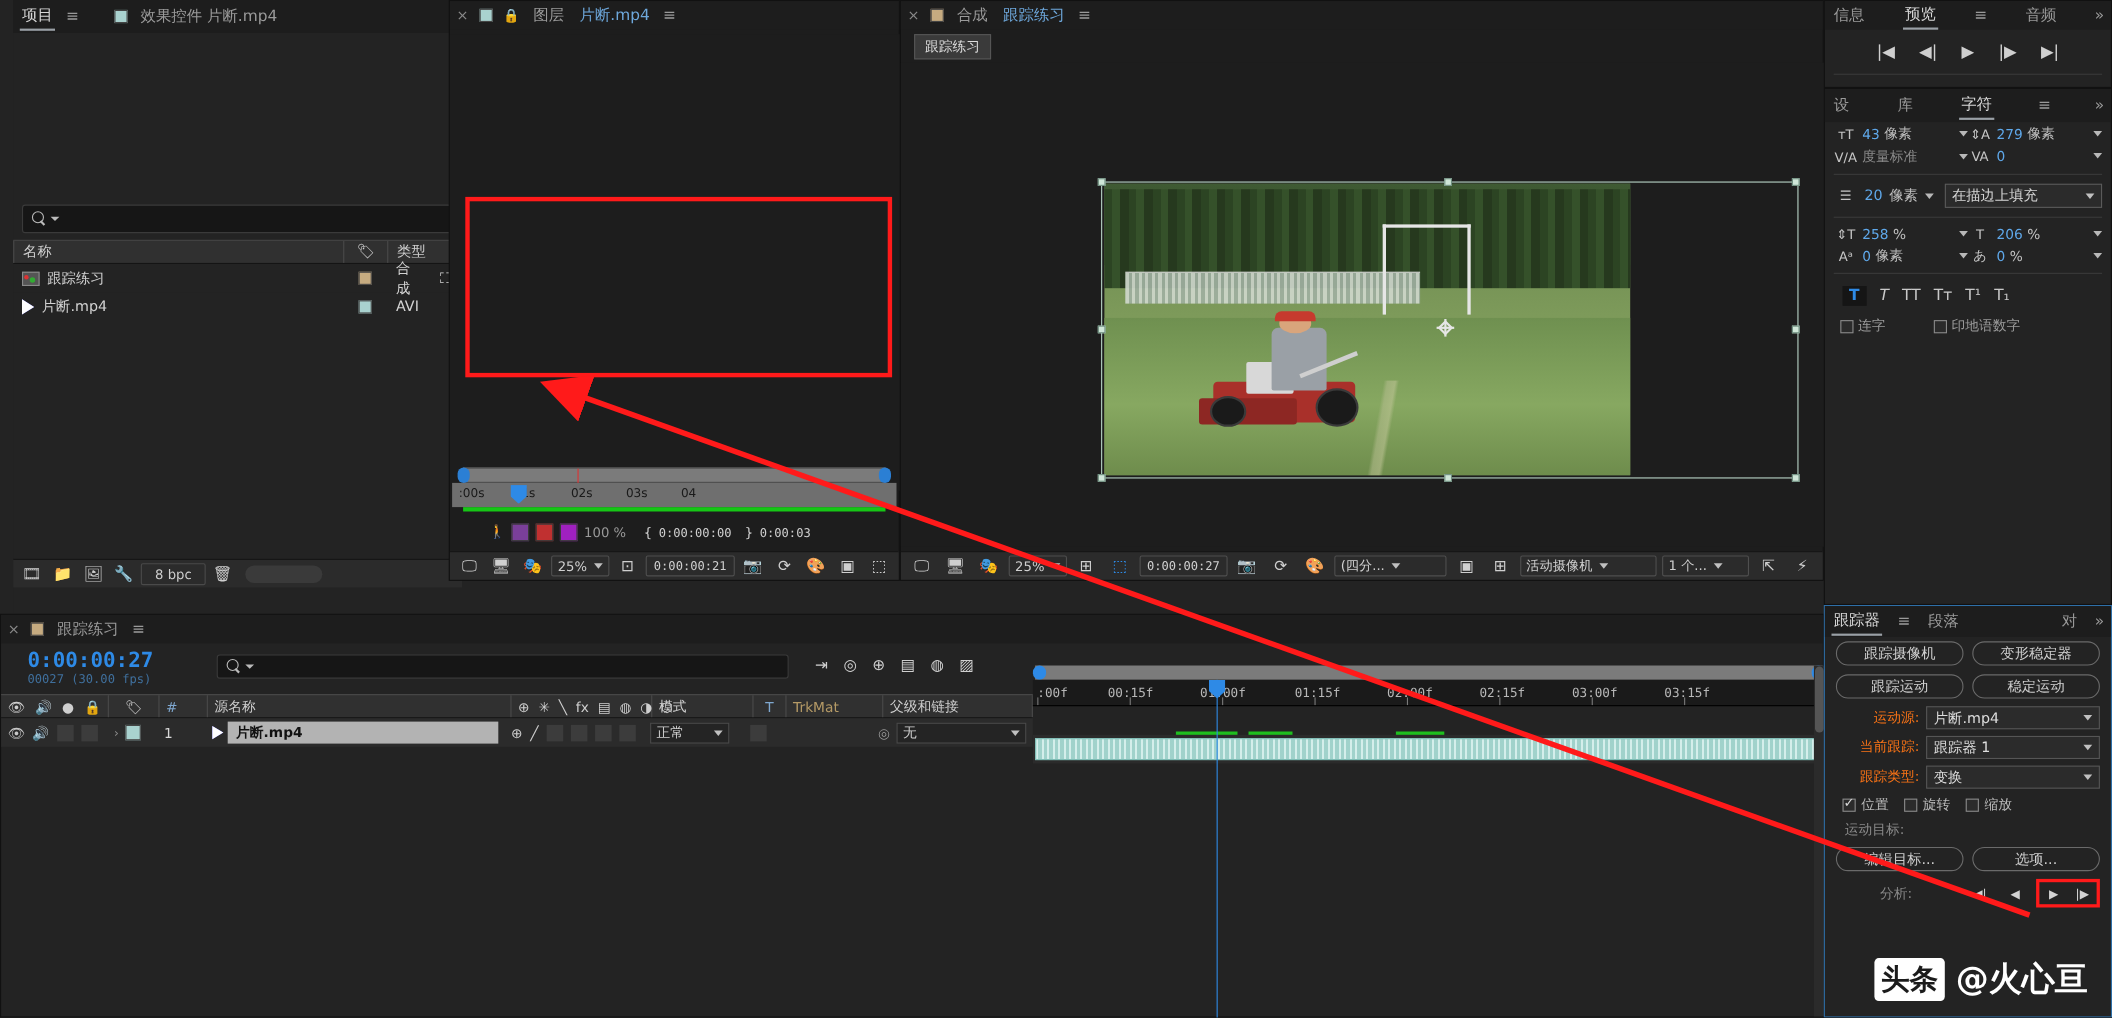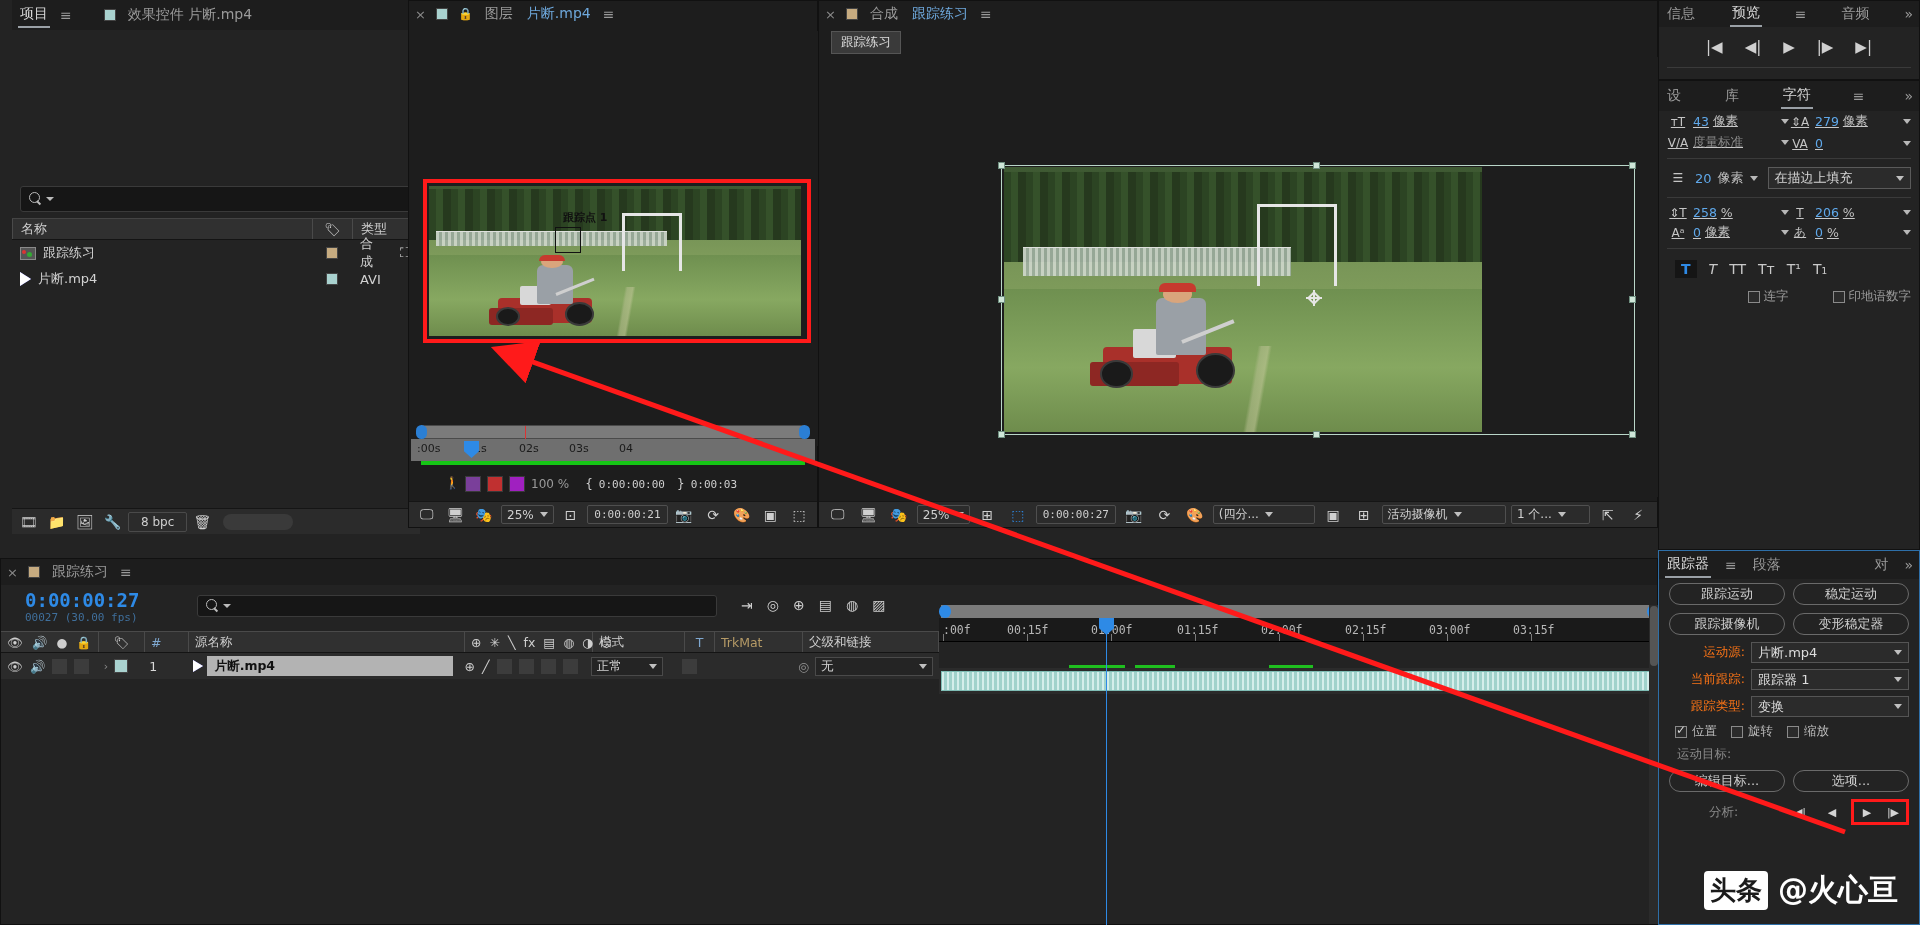--- a/index.html
+++ b/index.html
@@ -127,32 +127,32 @@
   .eyedrop{width:22px;height:22px;display:flex;align-items:center;justify-content:center;}
   .colorstack{position:relative;width:54px;height:46px;}
   .fg{position:absolute;left:0;top:0;width:32px;height:30px;background:#ff0000;border:1px solid #777;}
   .bg{position:absolute;left:20px;top:14px;width:32px;height:30px;background:#fff;border:1px solid #777;}
   .swapi{position:absolute;right:-2px;top:-3px;color:#aaa;font-size:12px;}
   .bwstack{position:relative;width:34px;height:30px;}
   .bw1{position:absolute;left:0;top:0;width:28px;height:13px;background:#000;border:1px solid #888;}
   .bw2{position:absolute;left:0;top:12px;width:28px;height:13px;background:#fff;border:1px solid #888;}
   .nonecol{position:absolute;left:16px;top:14px;width:16px;height:14px;background:#fff;border:1px solid #888;overflow:hidden;}
   .nonecol::after{content:"";position:absolute;left:-2px;top:6px;width:24px;height:1.5px;background:#d33;transform:rotate(-40deg);}
-  .m-row{ display:flex; align-items:flex-end; padding:2px 8px; font-size:12.5px;text-decoration:underline;}
+  .m-row{ display:flex; align-items:flex-start; padding:2px 8px; font-size:12.5px;}
   .m-cell{ display:flex; align-items:center; gap:4px; width:50%;}
   .m-ico{ width:22px; color:#c5c5c5; font-size:12px; text-align:center; flex:none;}
   .m-val{ color:#5fa8ea; font-family:"DejaVu Sans","Liberation Sans",sans-serif;}
   .m-unit{ color:#c0c0c0; }
   .m-dd{ margin-left:auto; }
   .dd-t{ width:0;height:0;border-left:4px solid transparent;border-right:4px solid transparent;border-top:5px solid #b8b8b8;}
   .hr{height:1px;background:#3a3a3a;margin:5px 8px;}
   .fillsel{ flex:1; height:22px; background:#2b2b2b;border:1px solid #5a5a5a; display:flex;align-items:center;justify-content:space-between;padding:0 6px;color:#d6d6d6;font-size:13px;}
   .styrow{ display:flex; align-items:center; gap:12px; padding:6px 16px; font-size:14px; color:#c9c9c9;}
   .styon{ background:#151515; color:#2e8ae6; padding:1px 6px; font-weight:bold;}
-  .ckrow{ display:flex; align-items:center; gap:8px; padding:4px 8px; font-size:12.5px; color:#9a9a9a;justify-content:flex-end;}
+  .ckrow{ display:flex; align-items:center; gap:8px; padding:4px 8px; font-size:12.5px; color:#9a9a9a;}
   .ck{ width:12px;height:12px;border:1px solid #8a8a8a; display:inline-block; background:#2b2b2b;}
   .ck.on{ background:#2b2b2b; position:relative;}
   .ck.on::after{content:"✓";position:absolute;left:0px;top:-4px;color:#d9d9d9;font-size:12px;}
 
   #trackerPanel{ left:1658px; top:550px; width:262px; height:375px; background:#232323; border:1px solid #2e6fa8;}
   .tk-btn{ border:1px solid #6a6a6a; border-radius:11px; height:22px; display:flex;align-items:center;justify-content:center; font-size:13px; color:#cfcfcf; flex:1;}
   .tk-row{ display:flex; gap:8px; padding:4px 10px;}
   .tk-lrow{ display:flex; align-items:center; gap:6px; padding:3px 10px; font-size:12.5px;}
   .tk-lbl{ color:#f97316; width:76px; text-align:right; flex:none;}
   .tk-sel{ flex:1; height:21px; background:#2b2b2b; border:1px solid #555; display:flex;align-items:center;justify-content:space-between;padding:0 6px; font-size:13px; color:#ddd;}
@@ -231,40 +231,20 @@
     <div class="tabbar">
       <span class="x">×</span>
       <span class="swatch teal"></span>
       <span style="font-size:12px;color:#9a9a9a">🔒</span>
       <span class="tab">图层</span>
       <span class="tab blue">片断.mp4</span>
       <span class="menuico">≡</span>
     </div>
 
     <div class="stage" style="position:absolute;left:0;top:30px;width:410px;height:415px;">
-      <div class="video" style="left:20px;top:155px;width:372px;height:150px;">
-        <div class="vid-sky"></div>
-        <div class="vid-trees"></div>
-        <div class="vid-fence"></div>
-        <div class="vid-grass"></div>
-        <div class="goal" style="left:52%;top:18%;width:60px;height:58px;"></div>
-        <div class="mower" style="left:16%;top:44%;width:120px;height:74px;">
-          <div class="m-body"></div>
-            <div class="m-deck"></div>
-            <div class="m-eng"></div>
-          <div class="m-wheel" style="left:6%"></div>
-            <div class="m-wheel" style="left:64%;width:24%;height:32%"></div>
-          <div class="m-person"></div>
-            <div class="m-head"></div>
-            <div class="m-cap"></div>
-            <div class="m-bar"></div>
-        </div>
-        <div class="tracklabel" style="left:36%;top:16%;">跟踪点 1</div>
-        <div style="position:absolute;left:34%;top:27%;width:26px;height:26px;border:1px solid #111;"></div>
-      </div>
       <div class="redbox" style="left:14px;top:148px;width:388px;height:164px;"></div>
     </div>
 
     <div class="lv-time" style="bottom:62px">
       <div class="lv-bar">
         <div class="lv-cap" style="left:-6px"></div>
           <div class="lv-cap" style="right:-6px"></div>
         <div style="position:absolute;left:27%;top:0;width:1px;height:14px;background:#d33;"></div>
       </div>
       <div class="lv-ruler">
@@ -660,26 +640,26 @@
   <div class="panel" id="trackerPanel">
     <div class="tabbar" style="height:28px;gap:14px">
       <span class="tab active">跟踪器</span>
       <span class="menuico">≡</span>
       <span class="tab">段落</span>
       <span class="tab" style="margin-left:auto">对</span>
       <span class="menuico">»</span>
     </div>
 
     <div class="tk-row">
+      <div class="tk-btn">跟踪摄像机</div>
+      <div class="tk-btn">变形稳定器</div>
+    </div>
+    <div class="tk-row">
       <div class="tk-btn">跟踪运动</div>
       <div class="tk-btn">稳定运动</div>
-    </div>
-    <div class="tk-row">
-      <div class="tk-btn">跟踪摄像机</div>
-      <div class="tk-btn">变形稳定器</div>
     </div>
 
     <div class="tk-lrow">
       <span class="tk-lbl">运动源:</span>
       <div class="tk-sel">
           <span>片断.mp4</span>
           <span class="chev"></span>
         </div>
     </div>
     <div class="tk-lrow">

